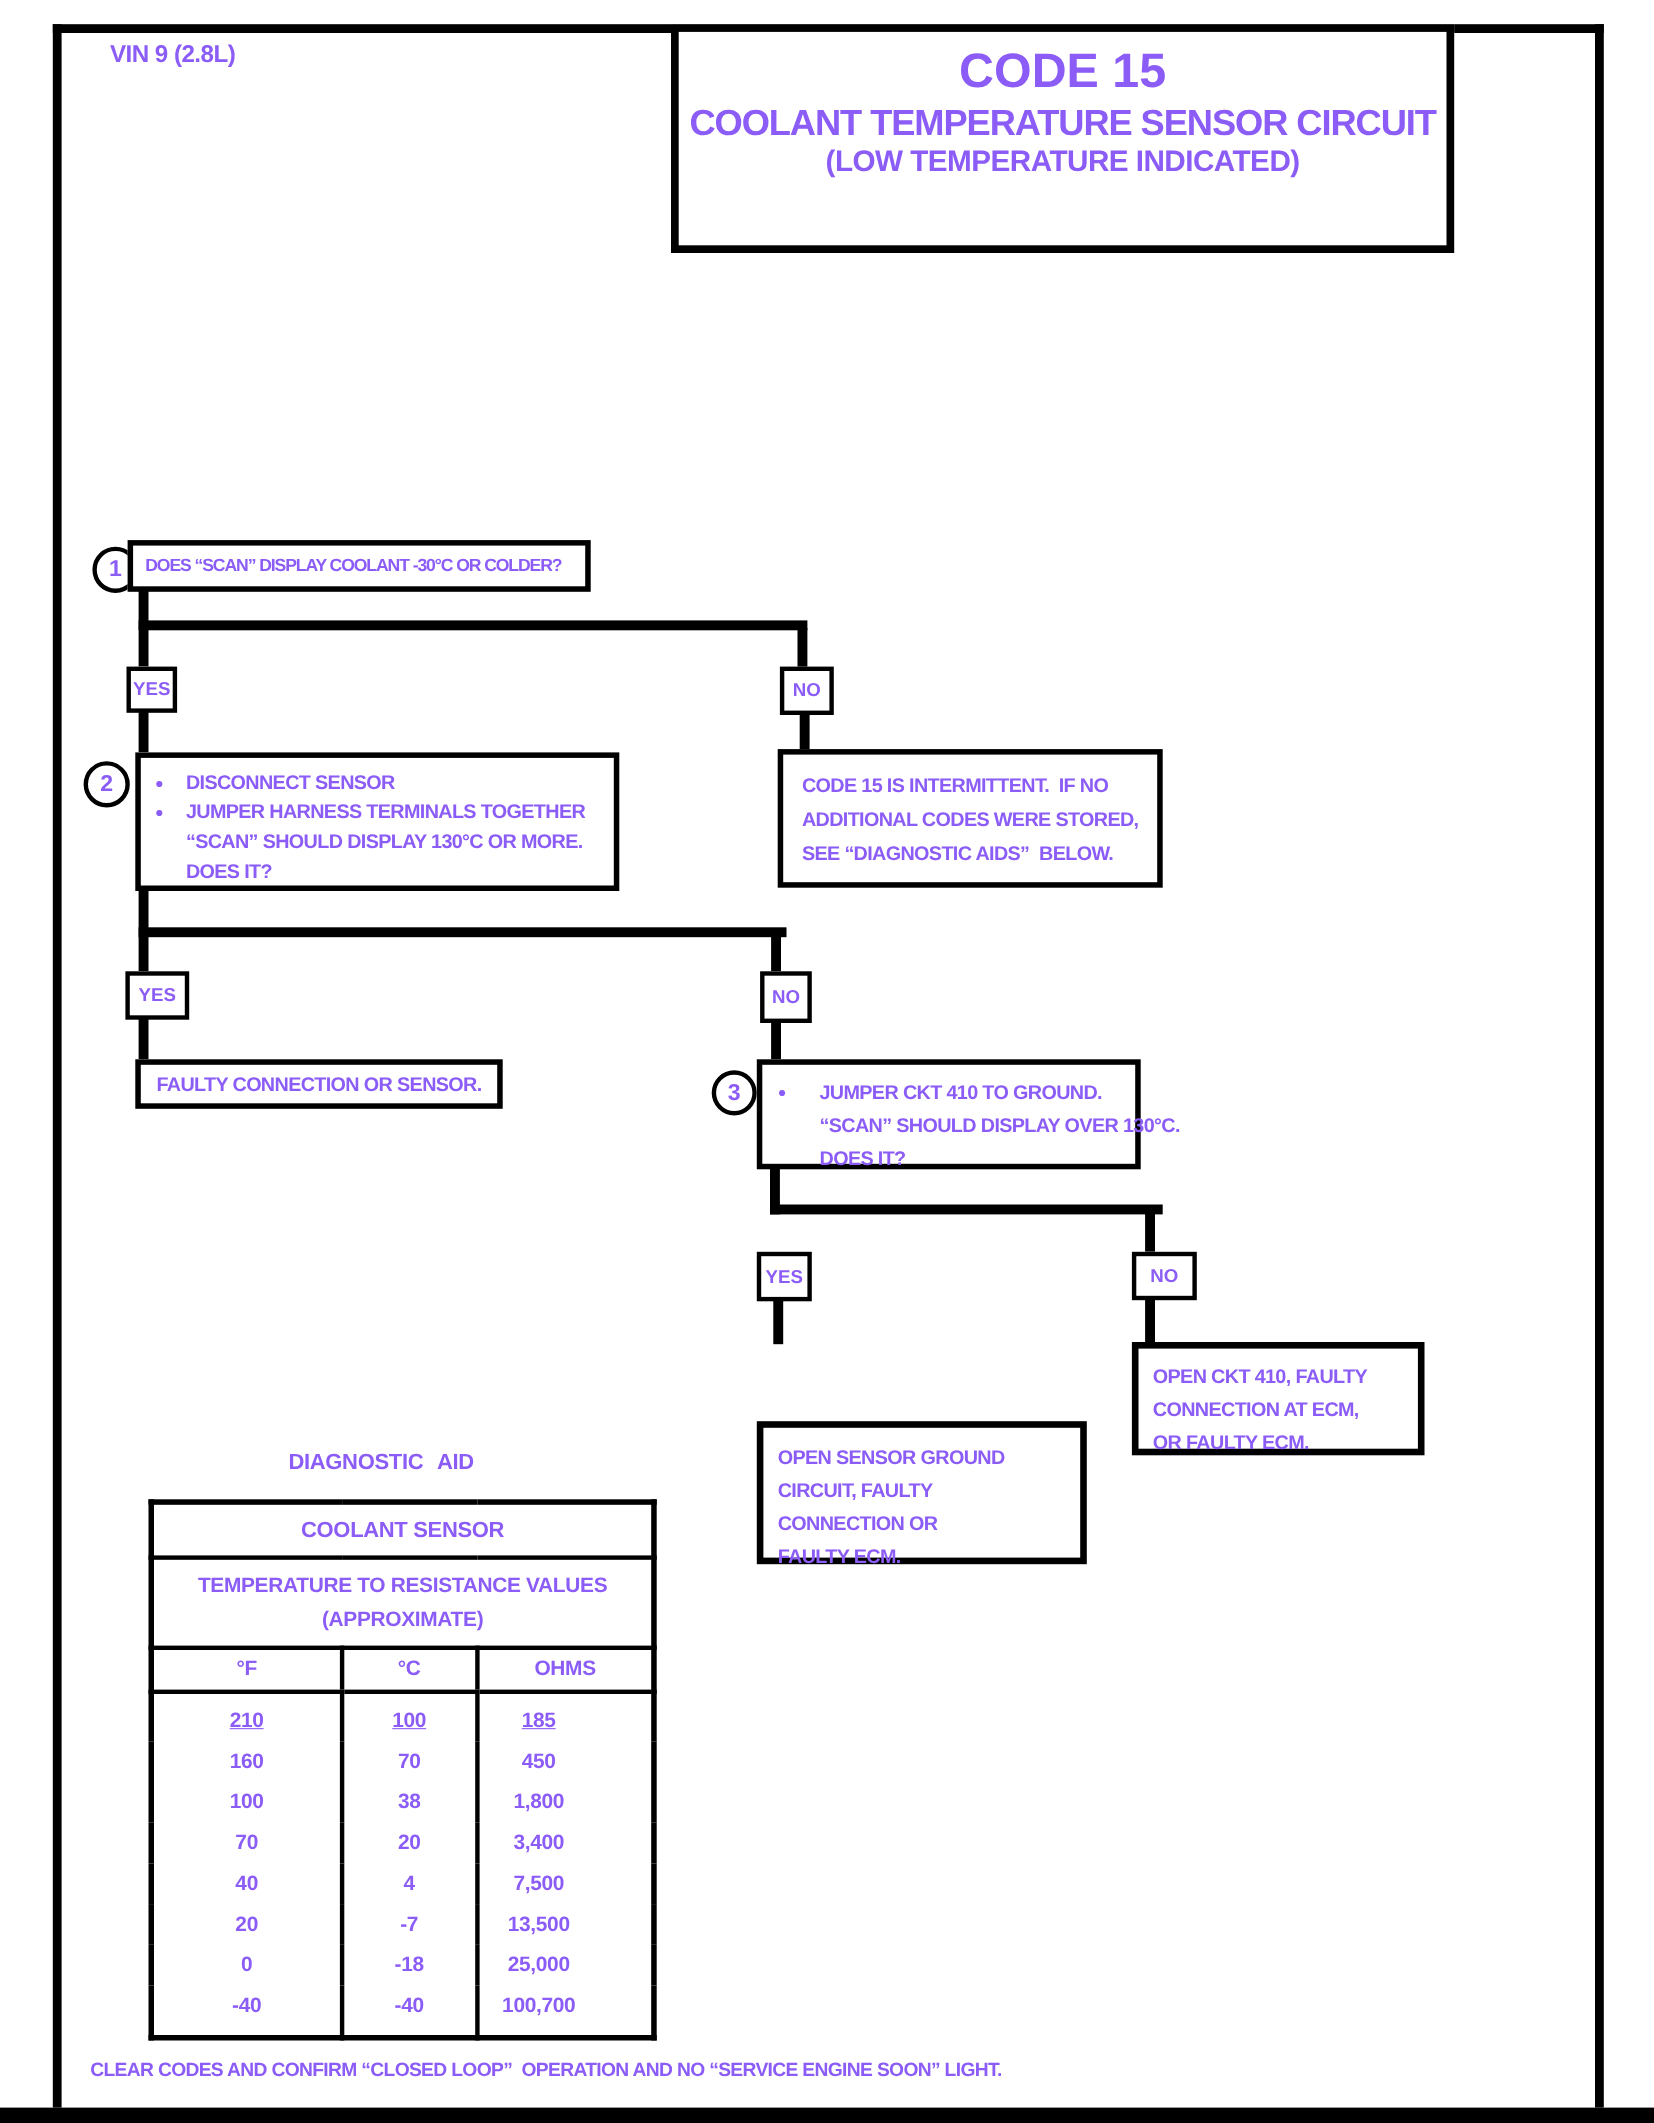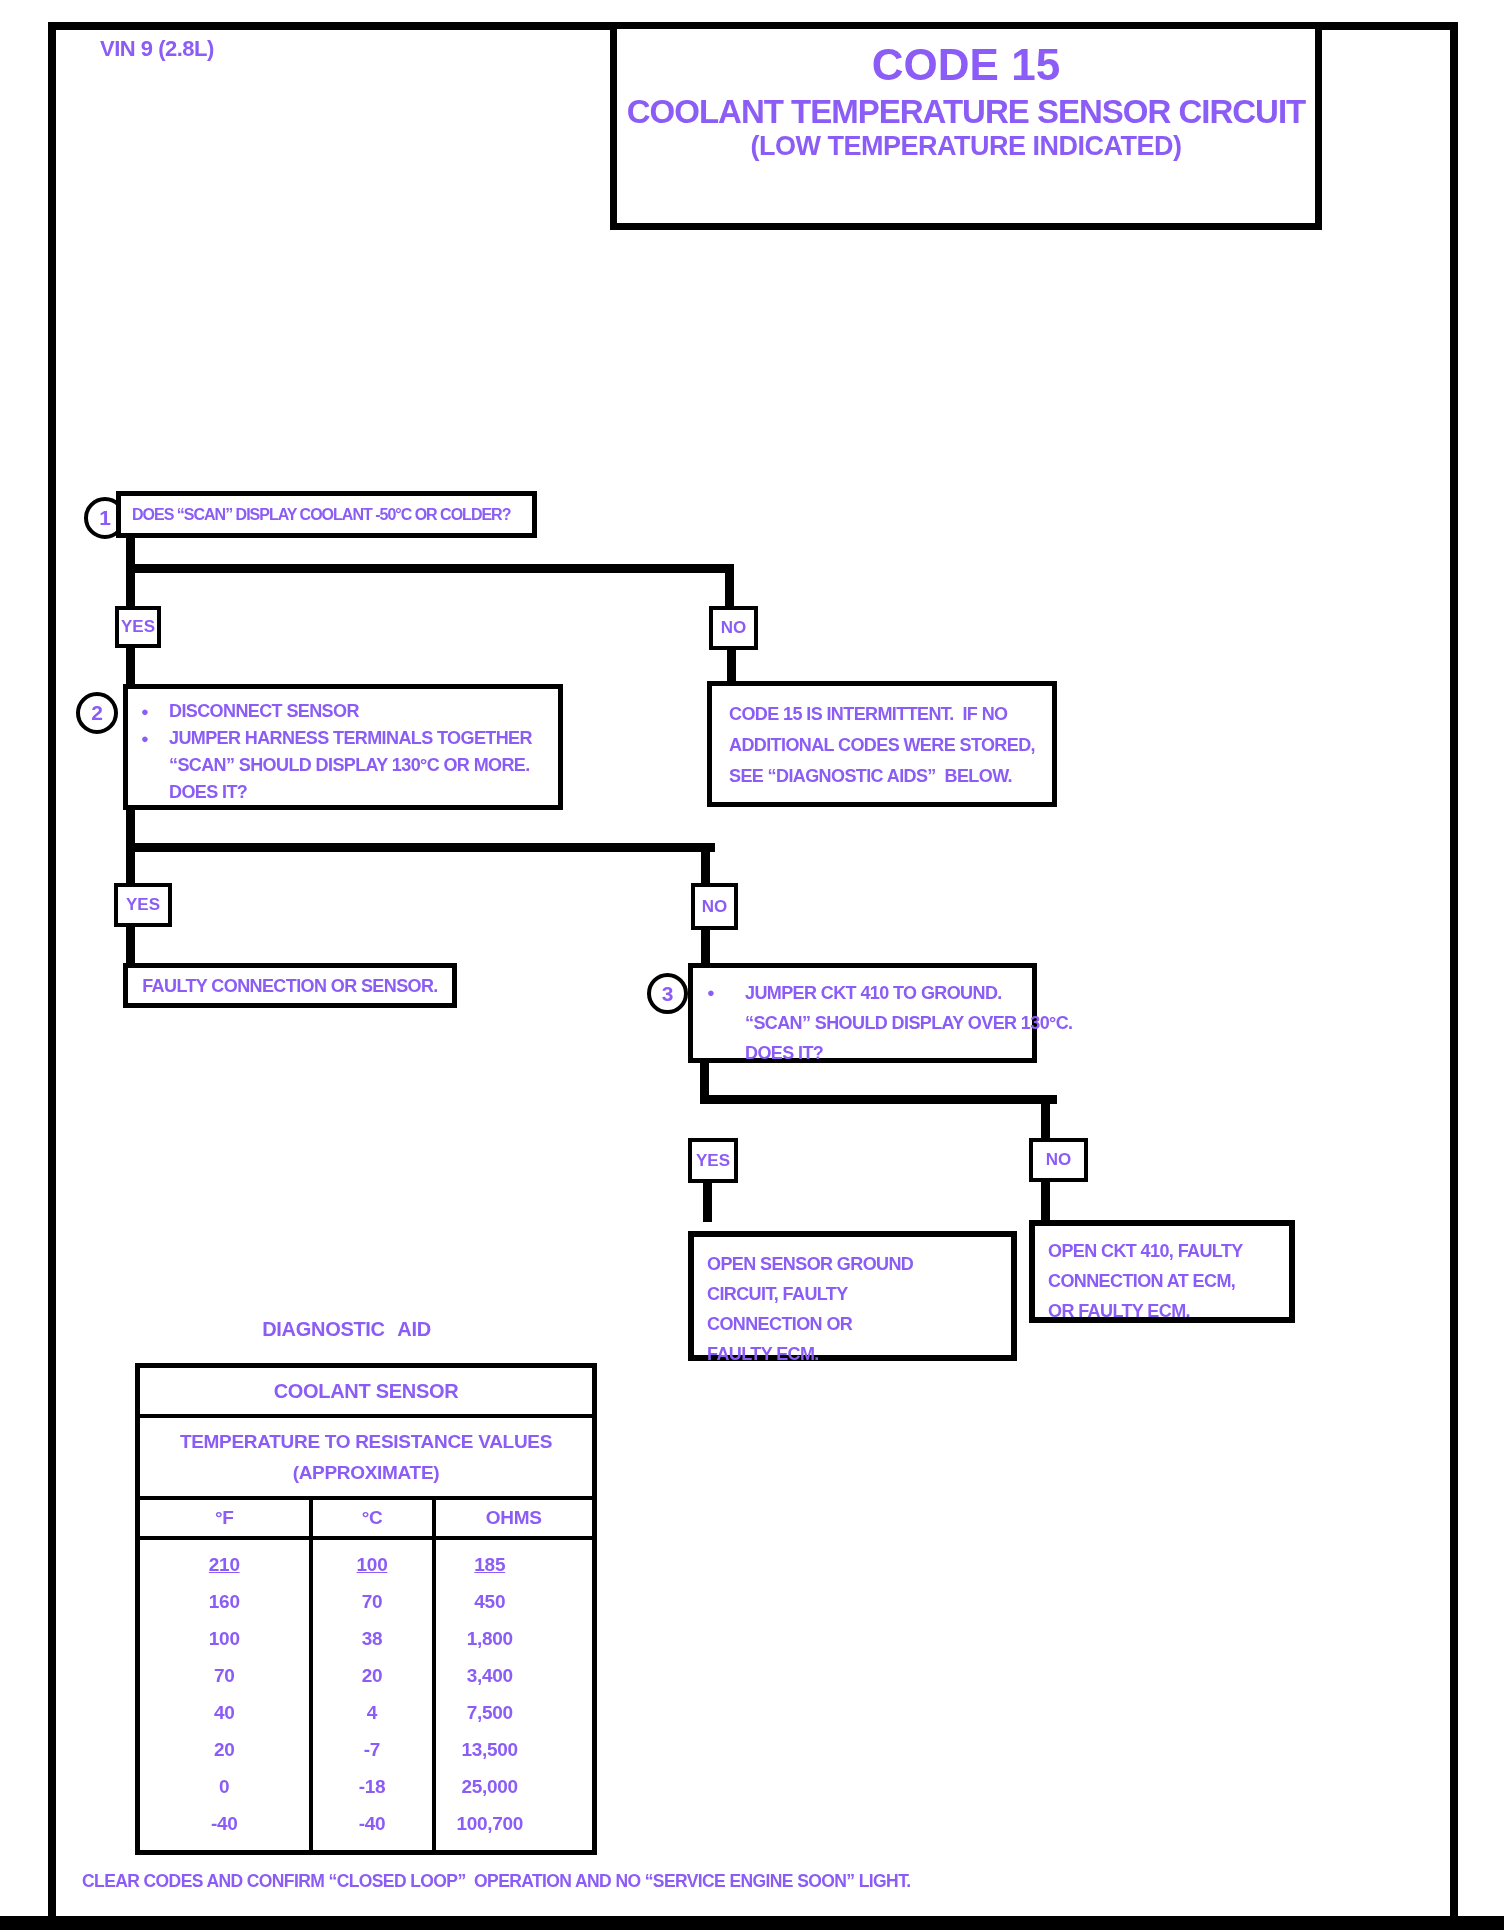--- a/index.html
+++ b/index.html
@@ -60,21 +60,21 @@
   <div class="title-box">
     <div class="t-code">CODE 15</div>
     <div class="t-l1">COOLANT TEMPERATURE SENSOR CIRCUIT</div>
     <div class="t-l2">(LOW TEMPERATURE INDICATED)</div>
   </div>
 
   <div class="circle" style="left:84px; top:497px;">
     <span>1</span>
   </div>
   <div class="fbox" style="left:116px; top:491px; width:421px; height:47px; display:flex; align-items:center; padding-left:11px;">
-    <span class="ln" style="font-size:16px; letter-spacing:-1px;">DOES “SCAN” DISPLAY COOLANT -50°C OR COLDER?</span>
+    <span class="ln" style="font-size:16px; letter-spacing:-1px;">DOES “SCAN” DISPLAY COOLANT -30°C OR COLDER?</span>
   </div>
 
   <div class="line" style="left:126px; top:536px; width:9px; height:70px;"></div>
   <div class="line" style="left:126px; top:564px; width:608px; height:9px;"></div>
   <div class="line" style="left:725px; top:571px; width:9px; height:36px;"></div>
 
   <div class="yn" style="left:115px; top:606px; width:46px; height:42px;">
     <span>YES</span>
   </div>
   <div class="yn" style="left:709px; top:606px; width:49px; height:44px;">
@@ -143,21 +143,21 @@
   <div class="yn" style="left:688px; top:1138px; width:50px; height:45px;">
     <span>YES</span>
   </div>
   <div class="yn" style="left:1029px; top:1138px; width:59px; height:44px;">
     <span>NO</span>
   </div>
 
   <div class="line" style="left:703px; top:1182px; width:9px; height:40px;"></div>
   <div class="line" style="left:1041px; top:1181px; width:9px; height:39px;"></div>
 
-  <div class="fbox" style="left:688px; top:1231px; width:329px; height:130px; border-width:6px; padding:12px 0 0 13px;">
+  <div class="fbox" style="left:688px; top:1292px; width:300px; height:130px; border-width:6px; padding:12px 0 0 13px;">
     <div class="ln">OPEN SENSOR GROUND</div>
     <div class="ln">CIRCUIT, FAULTY</div>
     <div class="ln">CONNECTION OR</div>
     <div class="ln">FAULTY ECM.</div>
   </div>
 
   <div class="fbox" style="left:1029px; top:1220px; width:266px; height:103px; border-width:6px; padding:10px 0 0 13px;">
     <div class="ln">OPEN CKT 410, FAULTY</div>
     <div class="ln">CONNECTION AT ECM,</div>
     <div class="ln">OR FAULTY ECM.</div>

